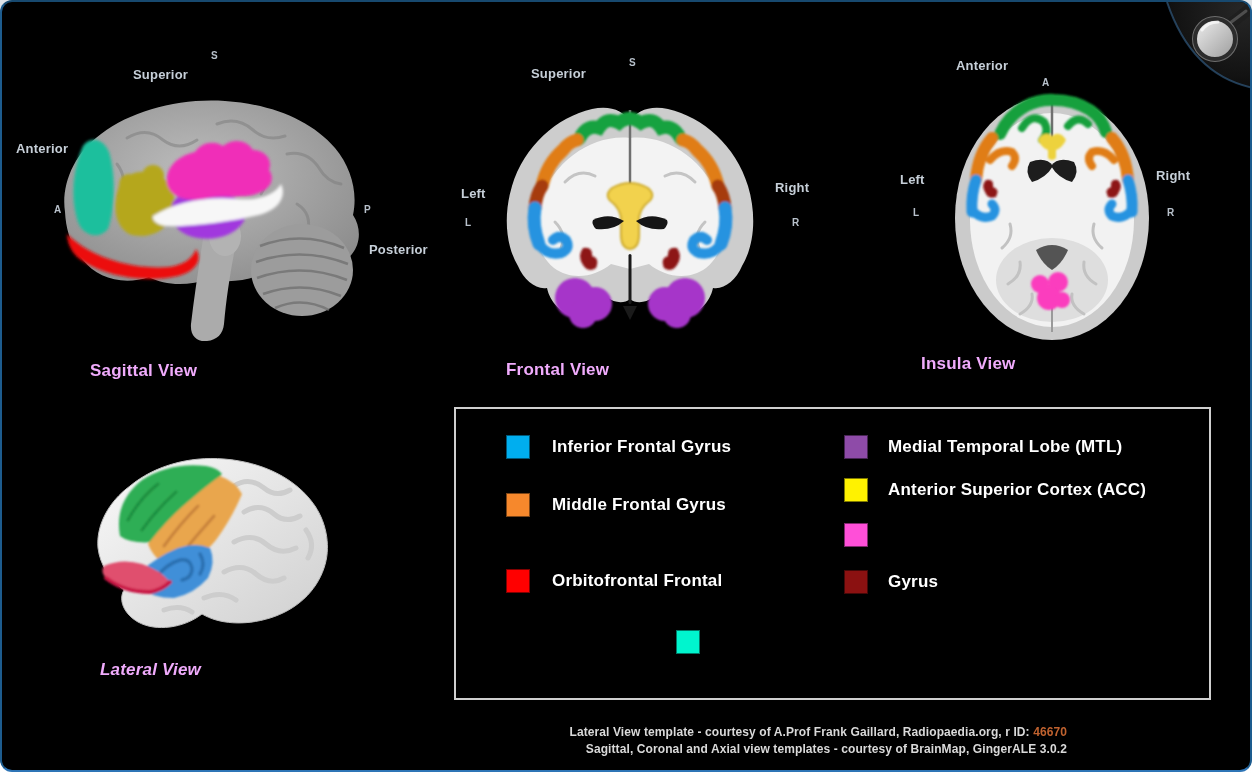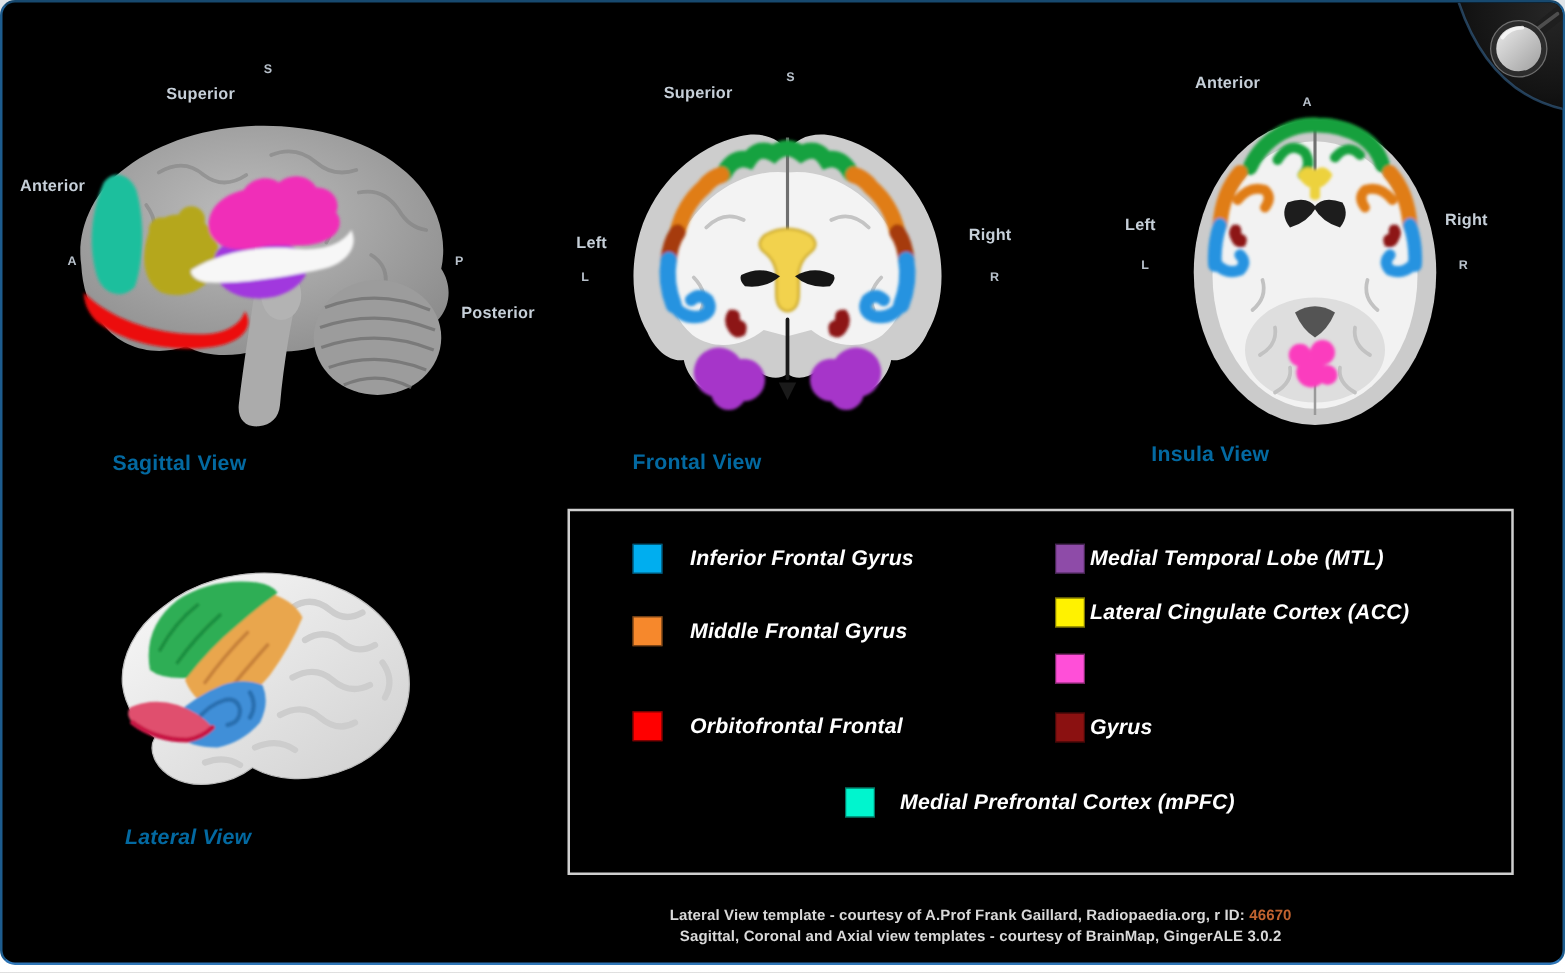--- a/index.html
+++ b/index.html
@@ -6,30 +6,30 @@
   html,body { width:1252px; height:778px; background:linear-gradient(#dfe4e8,#ffffff); font-family:"Liberation Sans", sans-serif; }
   .frame {
     position:absolute; left:0; top:0; width:1252px; height:772px;
     background:#000; border-radius:12px;
     border:2px solid; border-color:#17496f #1d5c8e #2e75b6 #1d5c8e;
     overflow:hidden;
   }
   .abs { position:absolute; }
   .dir-label { position:absolute; color:#c6cfd8; font-size:13px; font-weight:600; letter-spacing:.2px; }
   .dir-letter { position:absolute; color:#b8c1cb; font-size:10px; font-weight:700; }
-  .caption { position:absolute; color:#0369a1; font-size:17px; font-weight:700; letter-spacing:.2px; }
+  .caption { position:absolute; color:#f0abfc; font-size:17px; font-weight:700; letter-spacing:.2px; }
   .legend-box {
     position:absolute; left:452px; top:405px; width:757px; height:293px;
-    border:2px solid #cfcfcf; background:#000;font-style:italic;
+    border:2px solid #cfcfcf; background:#000;
   }
   .legend-item { position:absolute; display:flex; align-items:center; }
   .swatch { width:24px; height:24px; flex:0 0 24px; border:1px solid rgba(0,0,0,.5); }
   .legend-label { color:#fff; font-size:17px; font-weight:700; letter-spacing:.2px; white-space:nowrap; }
-  .gap22 { gap:22px; } .gap18 { gap:4px; } .gap20 { gap:20px; }
-  .credits { position:absolute; left:500px; top:722px; width:565px; text-align:center;
+  .gap22 { gap:22px; } .gap18 { gap:20px; } .gap20 { gap:20px; }
+  .credits { position:absolute; left:500px; top:722px; width:565px; text-align:right;
     color:#d9d9d9; font-size:12px; font-weight:700; line-height:17px; letter-spacing:.1px; }
   .credits .rid { color:#c0622f; }
   .magnifier { position:absolute; left:1162px; top:0; width:90px; height:88px; cursor:pointer; }
   svg { display:block; }
 </style>
 </head>
 <body>
 
 <div class="frame">
 
@@ -294,33 +294,32 @@
       <span class="swatch" style="background: rgb(255, 0, 0);"></span>
       <span class="legend-label">Orbitofrontal Frontal</span>
     </div>
 
     <div class="legend-item gap18" style="left:388px;top:26px">
       <span class="swatch" style="background: rgb(142, 75, 168);"></span>
       <span class="legend-label">Medial Temporal Lobe (MTL)</span>
     </div>
     <div class="legend-item gap18" style="left:388px;top:69px">
       <span class="swatch" style="background: rgb(255, 242, 0);"></span>
-      <span class="legend-label">Lateral Cingulate Cortex (ACC)</span>
+      <span class="legend-label">Anterior Superior Cortex (ACC)</span>
     </div>
     <div class="legend-item gap18" style="left:388px;top:114px">
       <span class="swatch" style="background: rgb(255, 79, 216);"></span>
     </div>
     <div class="legend-item gap18" style="left:388px;top:161px">
       <span class="swatch" style="background: rgb(139, 17, 17);"></span>
       <span class="legend-label">Gyrus</span>
     </div>
 
     <div class="legend-item gap20" style="left:220px;top:221px">
       <span class="swatch" style="background: rgb(0, 245, 206);"></span>
-      <span class="legend-label">Medial Prefrontal Cortex (mPFC)</span>
     </div>
   </div>
 
   <div class="credits">
     <div><span>Lateral View template -  courtesy of A.Prof Frank Gaillard, Radiopaedia.org, r ID: </span><span class="rid">46670</span></div>
     <div>Sagittal, Coronal and Axial view templates - courtesy of BrainMap, GingerALE 3.0.2</div>
   </div>
 
   <div class="magnifier" title="">
     <svg width="90" height="88" viewBox="0 0 90 88">

